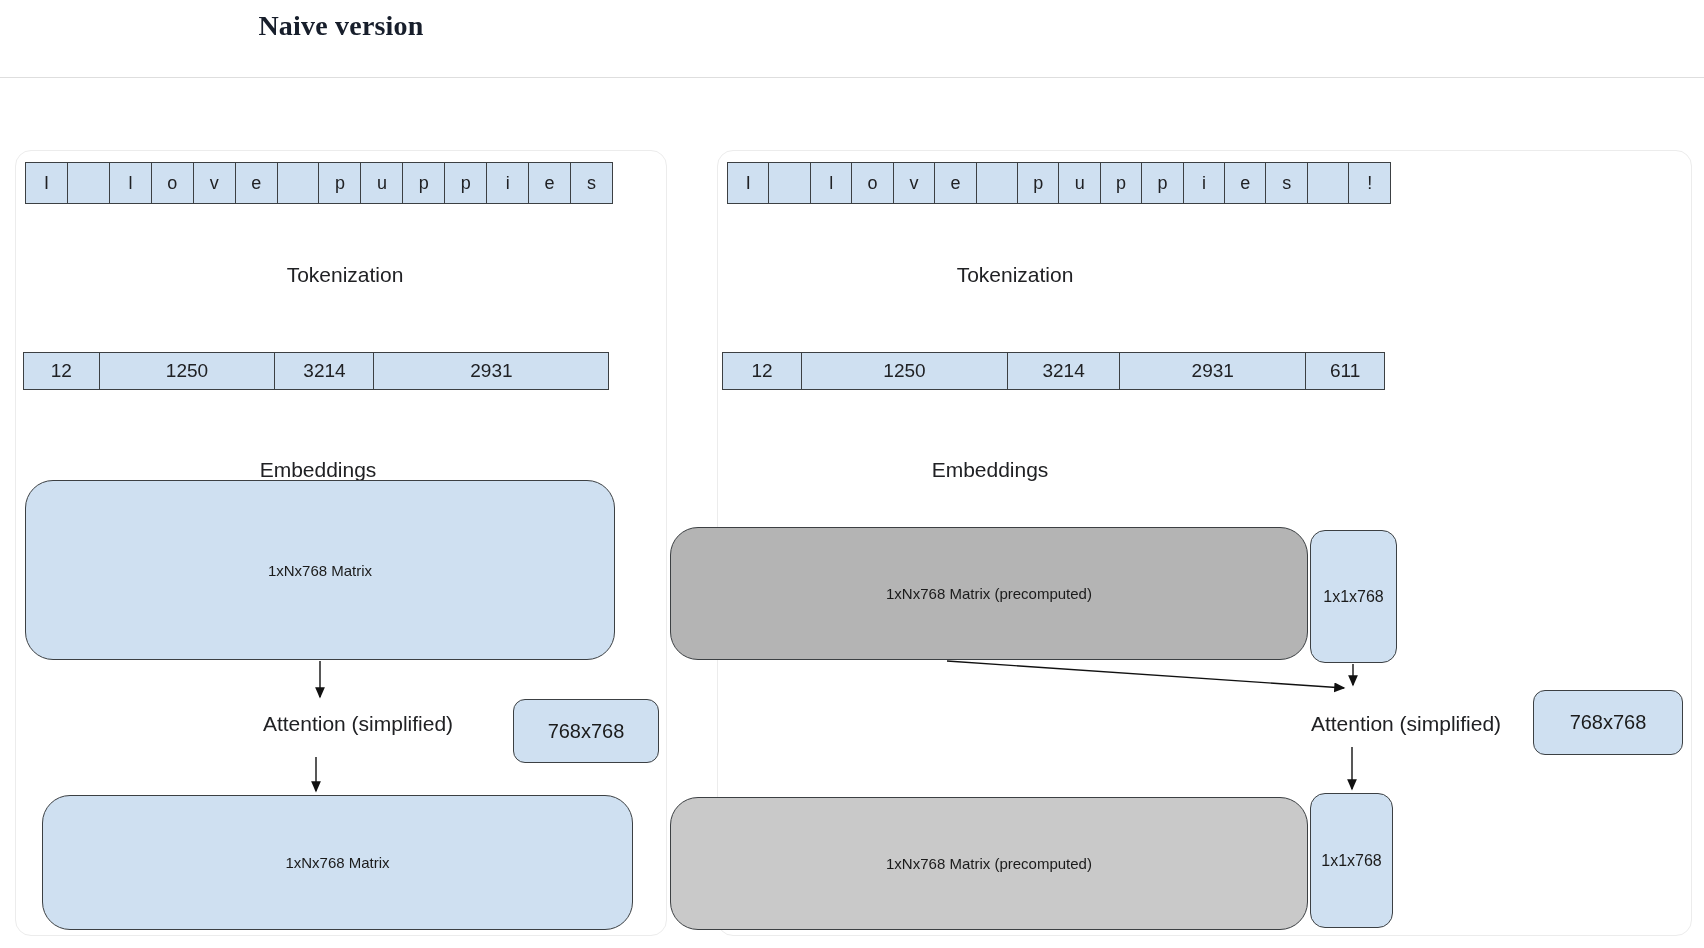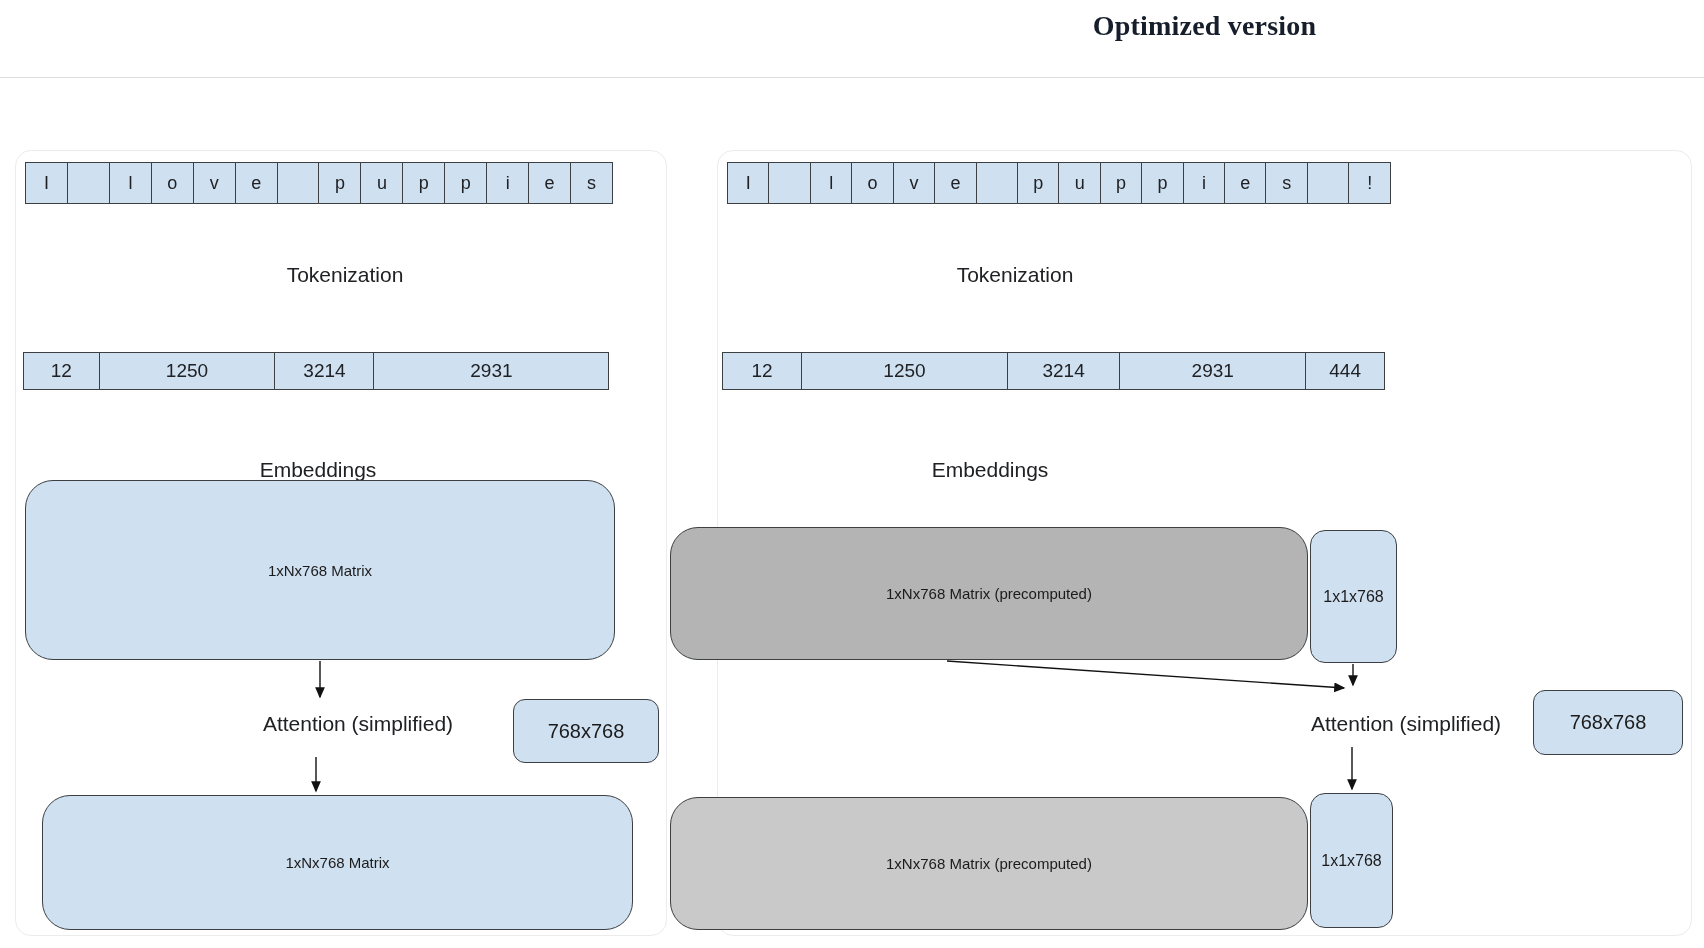--- a/index.html
+++ b/index.html
@@ -38,21 +38,21 @@
   .graybottom{background:#c9c9c9;}
   .midbox{border-radius:12px;font-size:20px;}
   .smallbox{border-radius:15px;flex-direction:row;font-size:16px;line-height:21px;}
   svg{position:absolute;left:0;top:0;}
 </style>
 </head>
 <body>
 
 <div id="stage">
 
-  <div class="abs colTitle" style="left:717px;top:10px;width:975px;">Optimized version</div>
+  <div class="abs colTitle" style="left:0;top:10px;width:682px;">Naive version</div>
   <div class="abs divider"></div>
 
   <div class="abs card" style="left:15px;top:150px;width:652px;height:786px;"></div>
 
   <div class="abs cellrow" style="left:25px;top:162px;width:588px;height:42px;">
     <div class="cell" style="flex:1">I</div>
     <div class="cell" style="flex:1"></div>
     <div class="cell" style="flex:1">l</div>
     <div class="cell" style="flex:1">o</div>
     <div class="cell" style="flex:1">v</div>
@@ -113,21 +113,21 @@
     <div class="cell" style="flex:1">!</div>
   </div>
 
   <div class="abs lbl" style="left:815px;top:263px;width:400px;">Tokenization</div>
 
   <div class="abs cellrow" style="left:722px;top:352px;width:668px;height:38px;">
     <div class="cell tokcell" style="width:12%">12</div>
     <div class="cell tokcell" style="width:31%">1250</div>
     <div class="cell tokcell" style="width:17%">3214</div>
     <div class="cell tokcell" style="width:28%">2931</div>
-    <div class="cell tokcell" style="width:12%">444</div>
+    <div class="cell tokcell" style="width:12%">611</div>
   </div>
 
   <div class="abs lbl" style="left:790px;top:458px;width:400px;">Embeddings</div>
 
   <div class="abs box bigbox graytop" style="left:670px;top:527px;width:638px;height:133px;">
     <span>1xNx768 Matrix (precomputed)</span>
   </div>
   <div class="abs box smallbox" style="left:1310px;top:530px;width:87px;height:133px;">
     <div>1x1x</div>
     <div>768</div>

